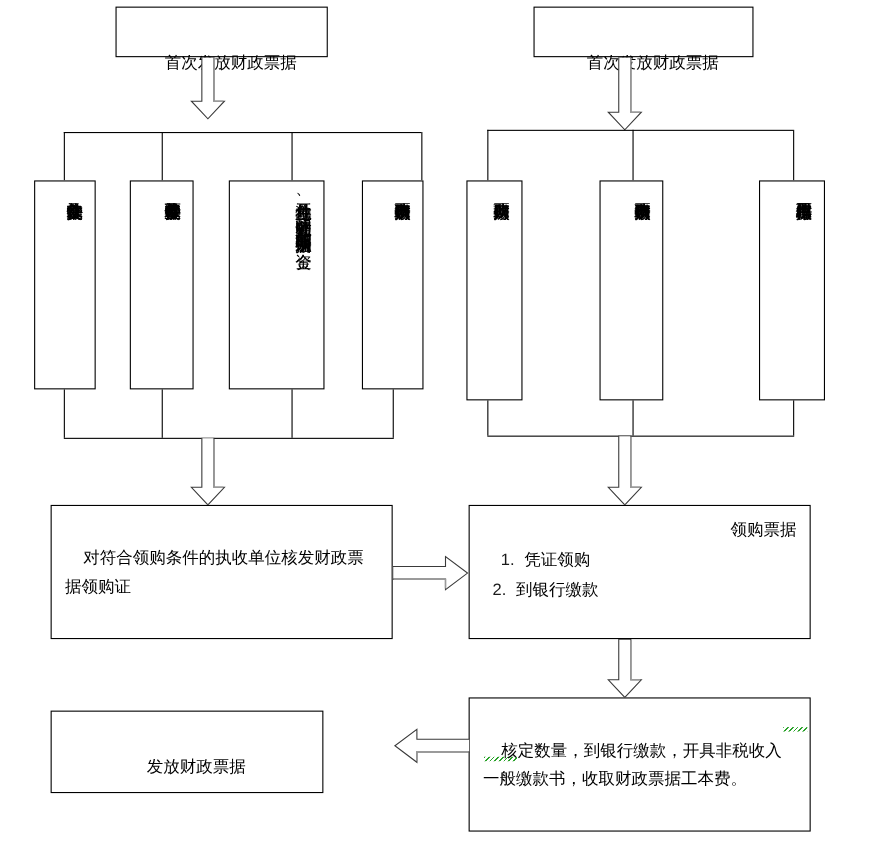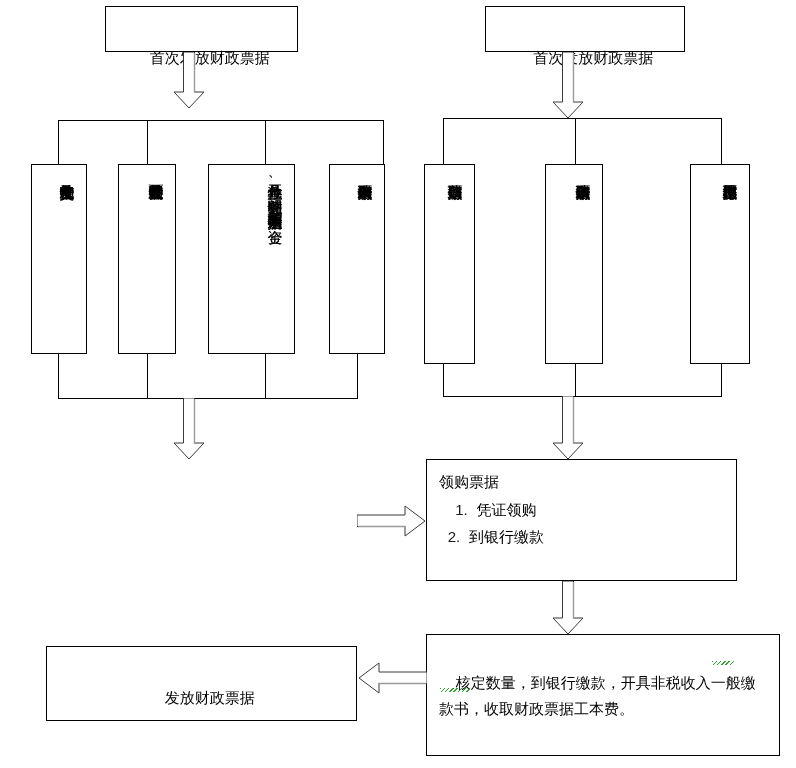--- a/index.html
+++ b/index.html
@@ -162,51 +162,54 @@
   <div class="ln vln" style="left:443px; top:364px; height:32px;"></div>
   <div class="ln vln" style="left:575px; top:364px; height:32px;"></div>
   <div class="ln vln" style="left:721px; top:364px; height:32px;"></div>
   <div class="ln hln" style="left:443px; top:396px; width:279px;"></div>
 
   <svg class="arrow" style="left:551px; top:396px; width:34px; height:64px;" viewBox="0 0 34 64">
     <path d="M11.5 0 L11.5 47 L2 47 L17 63 L32 47 L22.5 47 L22.5 0 Z" fill="#ffffff" stroke="#3a3a3a" stroke-width="1"></path>
     <path d="M22.5 1 L22.5 47 L31 47" fill="none" stroke="#9a9a9a" stroke-width="1.4"></path>
   </svg>
 
+  <div class="box htext pad" style="left:46px; top:459px; width:311px; height:122px;">
+    <span>对符合领购条件的执收单位核发财政票据领购证</span>
+  </div>
 
   <div class="box" style="left:426px; top:459px; width:311px; height:122px;">
-    <div class="htext pad" style="position:absolute; left:0; top:0; right:0;">领购票据</div>
+    <div class="htext pad" style="position:absolute; left:16px; top:0; right:0;text-align:right;">领购票据</div>
     <div class="numlist">
       <span class="row">
         <span class="num">1.</span><span>凭证领购</span>
       </span>
       <span class="row">
         <span class="num">2.</span><span>到银行缴款</span>
       </span>
     </div>
   </div>
 
   <svg class="arrow" style="left:357px; top:504px; width:70px; height:34px;" viewBox="0 0 70 34">
     <path d="M0 11 L48 11 L48 2 L68 17 L48 32 L48 22.5 L0 22.5 Z" fill="#ffffff" stroke="#3a3a3a" stroke-width="1"></path>
     <path d="M1 22.5 L48 22.5 L48 31" fill="none" stroke="#9a9a9a" stroke-width="1.4"></path>
   </svg>
 
   <svg class="arrow" style="left:551px; top:581px; width:34px; height:54px;" viewBox="0 0 34 54">
     <path d="M11.5 0 L11.5 37 L2 37 L17 53 L32 37 L22.5 37 L22.5 0 Z" fill="#ffffff" stroke="#3a3a3a" stroke-width="1"></path>
     <path d="M22.5 1 L22.5 37 L31 37" fill="none" stroke="#9a9a9a" stroke-width="1.4"></path>
   </svg>
 
-  <div class="box htext pad" style="left:426px; top:634px; width:354px; height:122px;">
+  <div class="box htext pad" style="left:426px; top:634px; width:311px; height:122px;">
     <span>核定数量，到银行缴款，开具非税收入一般缴款书，收取财政票据工本费。</span>
   </div>
 
   <div class="squiggle" style="left:712px; top:661px; width:22px;"></div>
   <div class="squiggle" style="left:440px; top:688px; width:30px;"></div>
 
-  <div class="box htext center" style="left:46px; top:646px; width:311px; height:75px;">
+  <div class="box htext center" style="left:46px; top:646px; width:248px; height:75px;">
     <span>发放财政票据</span>
   </div>
 
   <svg class="arrow" style="left:357px; top:661px; width:70px; height:34px;" viewBox="0 0 70 34">
     <path d="M70 11 L22 11 L22 2 L2 17 L22 32 L22 22.5 L70 22.5 Z" fill="#ffffff" stroke="#3a3a3a" stroke-width="1"></path>
     <path d="M69 22.5 L22 22.5 L22 31" fill="none" stroke="#9a9a9a" stroke-width="1.4"></path>
   </svg>
 
 </div>
 

